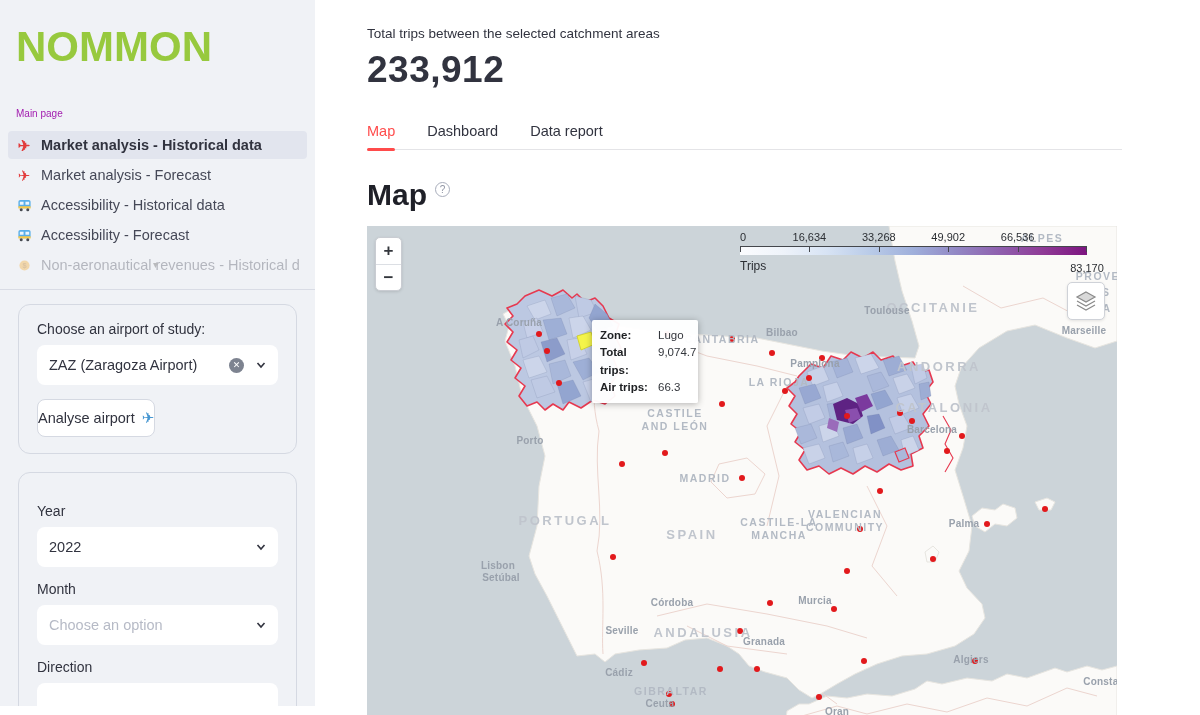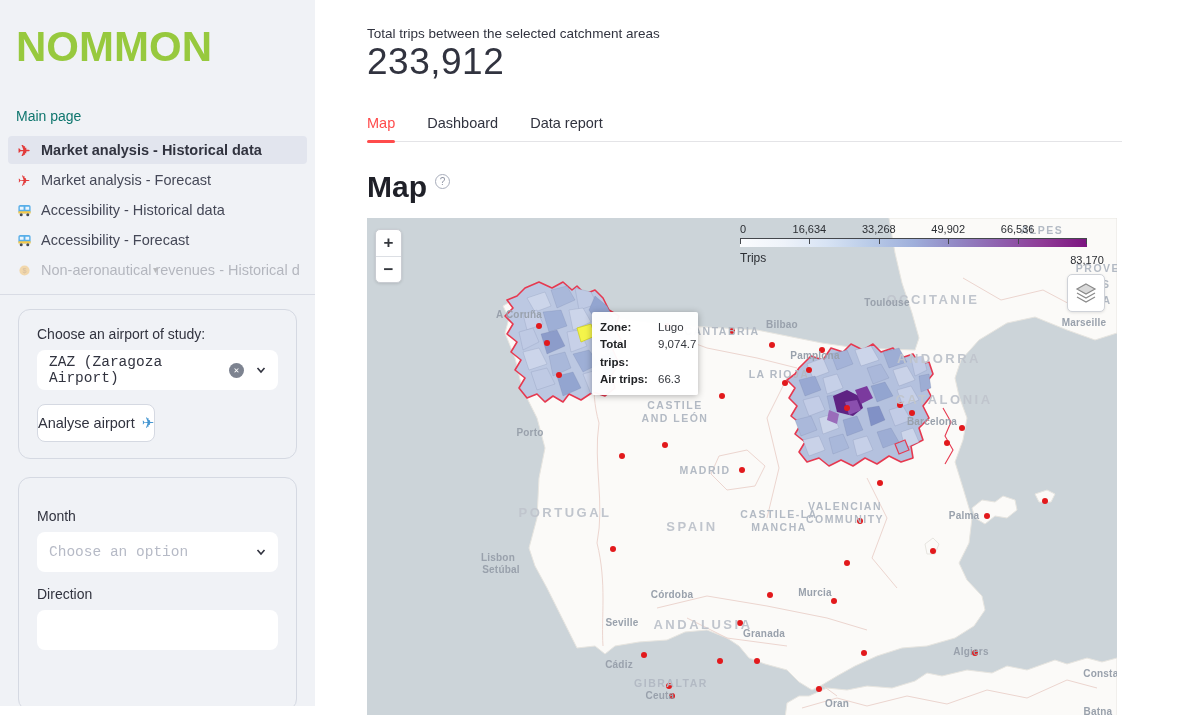--- a/index.html
+++ b/index.html
@@ -5,54 +5,54 @@
   * { margin:0; padding:0; box-sizing:border-box; }
   html,body { width:1200px; height:715px; overflow:hidden; background:#ffffff;
               font-family:"Liberation Sans", sans-serif; color:#31333f; }
   .app { display:flex; width:1200px; height:715px; }
 
   
   .sidebar { width:315px; height:706px; background:#f0f2f6; flex-shrink:0;
              padding:24px 0 0 0; overflow:hidden; position:relative; }
   .logo { font-size:42px; font-weight:800; color:#97c93e; letter-spacing:0px;
           padding:0 16px; line-height:1.1; }
-  .nav-caption { color:#0f766e; font-size:14px; padding:38px 16px 10px 16px; }
+  .nav-caption { color:#a21caf; font-size:10px; padding:38px 16px 10px 16px; }
   .nav-item { display:flex; align-items:center; gap:9px; margin:2px 8px;
               padding:6px 8px; border-radius:4px; font-size:14.5px; color:#454857;
               cursor:pointer; white-space:nowrap; }
   .nav-item.active { background:#e2e5ee; color:#31333f; font-weight:700; }
   .nav-item.faded { opacity:.35; position:relative; }
   .nav-icon { width:16px; height:16px; display:inline-flex; align-items:center;
               justify-content:center; flex-shrink:0; }
   .plane-glyph { color:#e23b3b; font-size:15px; line-height:1; }
   .nav-chevron { position:absolute; left:145px; top:8px; color:#555; font-size:10px; }
   .sidebar-divider { border-top:1px solid #d9dce5; margin:10px 0 14px 0; }
 
   .panel { border:1px solid #d5d9e2; border-radius:12px; margin:0 18px 18px 18px;
            padding:16px 18px; }
   .panel-label { font-size:14px; margin-bottom:8px; }
   .selectbox { background:#ffffff; border-radius:8px; height:40px; display:flex;
-               align-items:center; padding:0 12px; font-size:14.5px; cursor:pointer;font-family:Liberation Mono, monospace; }
+               align-items:center; padding:0 12px; font-size:14.5px; cursor:pointer; }
   .selectbox .val { flex:1; }
   .selectbox .val.muted { color:#b6bac6; }
   .clear-circ { width:15px; height:15px; border-radius:50%; background:#7d8390;
                 color:#fff; font-size:9px; display:flex; align-items:center;
                 justify-content:center; margin-right:12px; }
   .chev { width:10px; height:10px; flex-shrink:0; }
   .btn { display:inline-flex; align-items:center; gap:7px; background:#fff;
          border:1px solid #d5d9e2; border-radius:8px; padding:9px 0;
          font-size:14.5px; color:#31333f; margin-top:14px; cursor:pointer; }
   .btn .plane-blue { color:#4596d1; font-size:15px; }
   .filter-field { margin-top:14px; }
   .filter-title { font-size:14px; }
 
   
   .main { flex:1; padding:26px 0 0 52px; position:relative; }
   .metric-label { font-size:13.5px; color:#31333f; }
-  .metric-value { font-size:37px; font-weight:400; letter-spacing:.5px; }
+  .metric-value { font-size:37px; font-weight:700; margin-top:8px; letter-spacing:.5px; }
   .tabbar { display:flex; gap:32px; margin-top:26px; width:755px;
             border-bottom:1px solid #e4e4e7; position:relative; }
   .tab { font-size:14.5px; padding:6px 0 10px 0; color:#31333f; cursor:pointer; position:relative; }
   .tab.active { color:#ff4b4b; }
   .tab.active::after { content:""; position:absolute; left:0; right:0; bottom:-2px;
                        height:3px; background:#ff4b4b; border-radius:2px; }
   .section-title-row { display:flex; align-items:flex-start; gap:8px; margin-top:30px; }
   .section-title { font-size:30px; font-weight:700; color:#1f2028; line-height:1; }
   .help-icon { width:15px; height:15px; border:1px solid #a8adbb; border-radius:50%;
                color:#8f94a3; font-size:10px; display:flex; align-items:center;
@@ -166,20 +166,29 @@
           </svg>
       </div>
       <button class="btn">
         <span>Analyse airport</span>
         <span class="plane-blue">✈</span>
       </button>
     </div>
 
     <div class="panel" style="padding-bottom:60px;">
 
+      <div class="filter-field">
+        <div class="panel-label">Year</div>
+        <div class="selectbox">
+          <span class="val">2022</span>
+          <svg class="chev" viewBox="0 0 10 10">
+              <polyline points="1.5,3 5,7 8.5,3" fill="none" stroke="#31333f" stroke-width="1.6"></polyline>
+            </svg>
+        </div>
+      </div>
 
       <div class="filter-field">
         <div class="panel-label">Month</div>
         <div class="selectbox">
           <span class="val muted">Choose an option</span>
           <svg class="chev" viewBox="0 0 10 10">
               <polyline points="1.5,3 5,7 8.5,3" fill="none" stroke="#31333f" stroke-width="1.6"></polyline>
             </svg>
         </div>
       </div>

